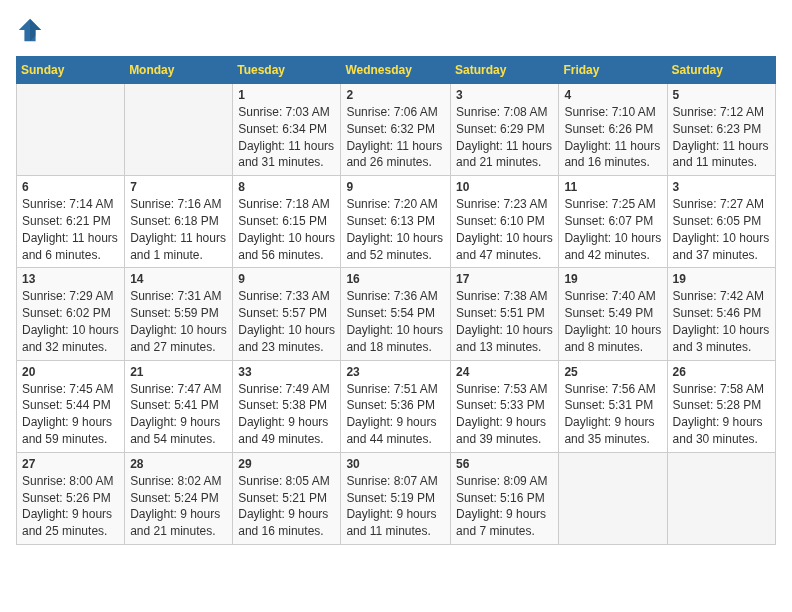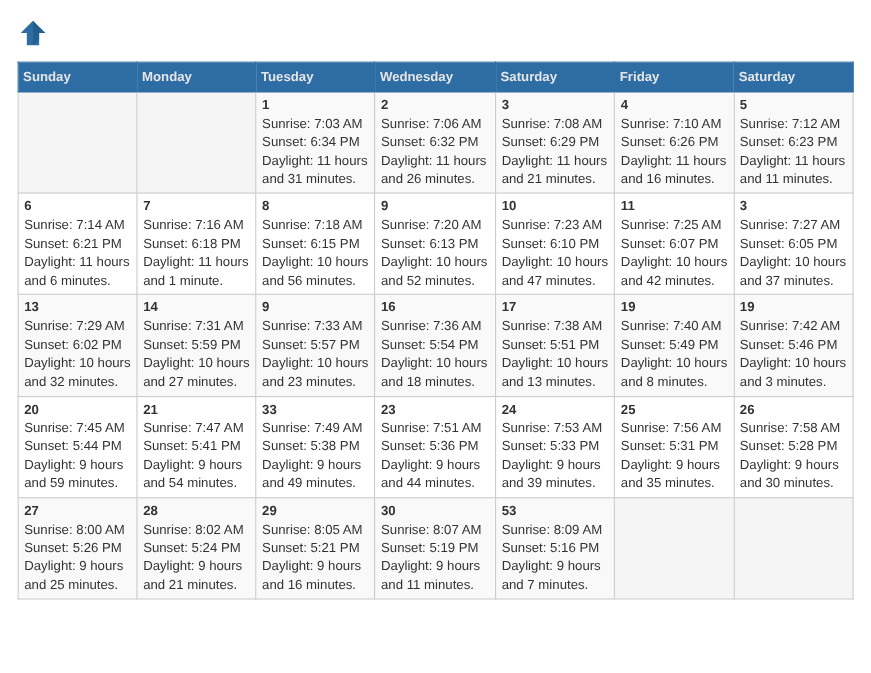--- a/index.html
+++ b/index.html
@@ -44,21 +44,21 @@
       font-size: 15px;
       color: #555;
     }
     table {
       width: 100%;
       border-collapse: collapse;
       font-size: 11px;
     }
     thead tr th {
       background-color: #2e6da4;
-      color: #e5e5e5;
+      color: #fde047;
       padding: 6px 4px;
       text-align: left;
       font-size: 12px;
       font-weight: 600;
       border: 1px solid #2e6da4;
     }
     tbody tr td {
       border: 1px solid #ccc;
       padding: 4px 5px;
       vertical-align: top;
@@ -242,20 +242,20 @@
         </td>
         <td>
           <div class="day-num">29</div>
           <div class="day-detail">Sunrise: 8:05 AM<br>Sunset: 5:21 PM<br>Daylight: 9 hours and 16 minutes.</div>
         </td>
         <td>
           <div class="day-num">30</div>
           <div class="day-detail">Sunrise: 8:07 AM<br>Sunset: 5:19 PM<br>Daylight: 9 hours and 11 minutes.</div>
         </td>
         <td>
-          <div class="day-num">53</div>
+          <div class="day-num">56</div>
           <div class="day-detail">Sunrise: 8:09 AM<br>Sunset: 5:16 PM<br>Daylight: 9 hours and 7 minutes.</div>
         </td>
         <td class="empty"></td>
         <td class="empty"></td>
       </tr>
     </tbody>
 </table>
 
 </body></html>

